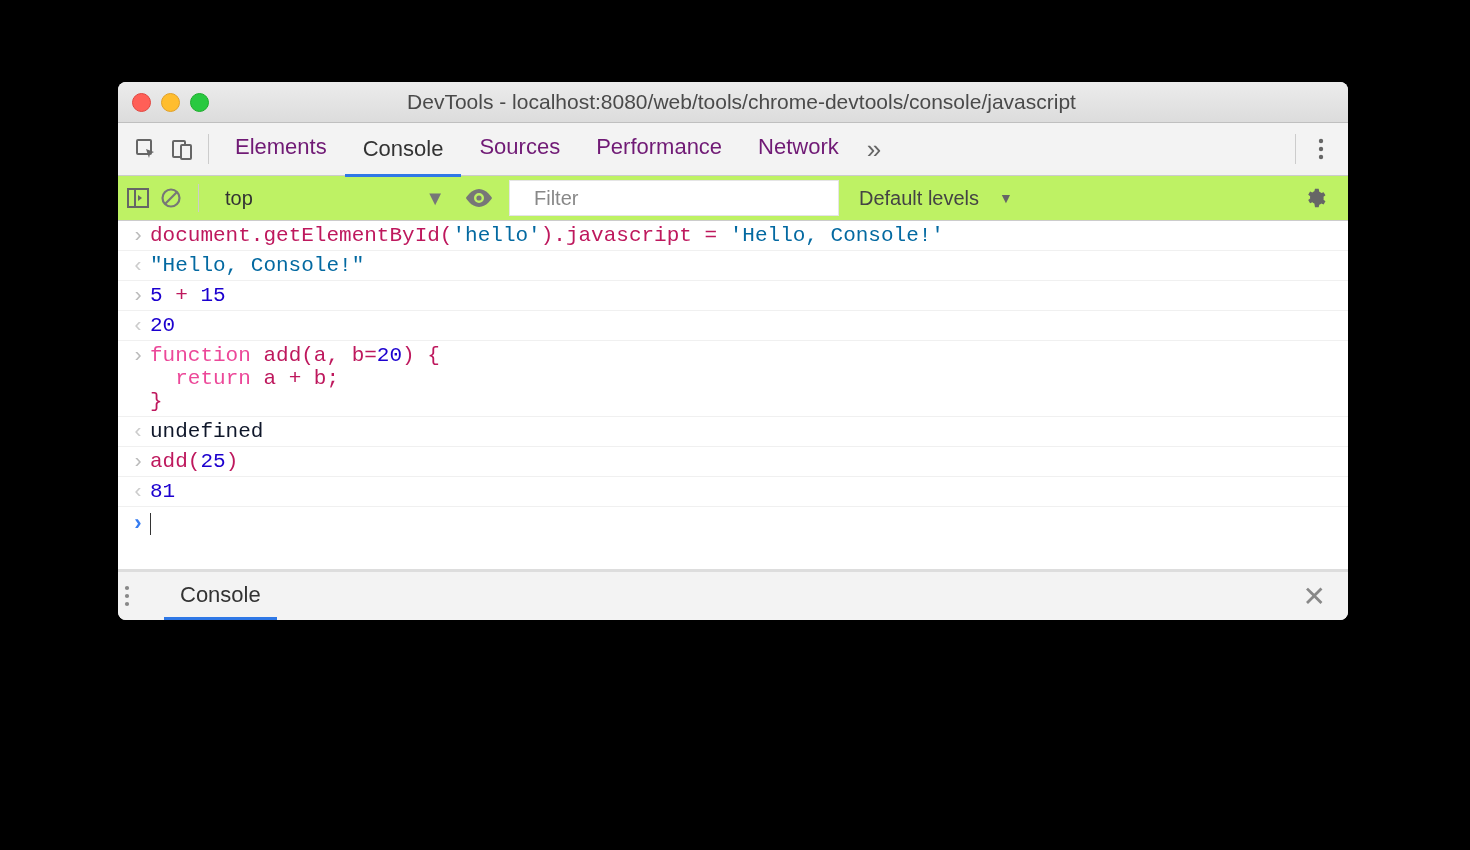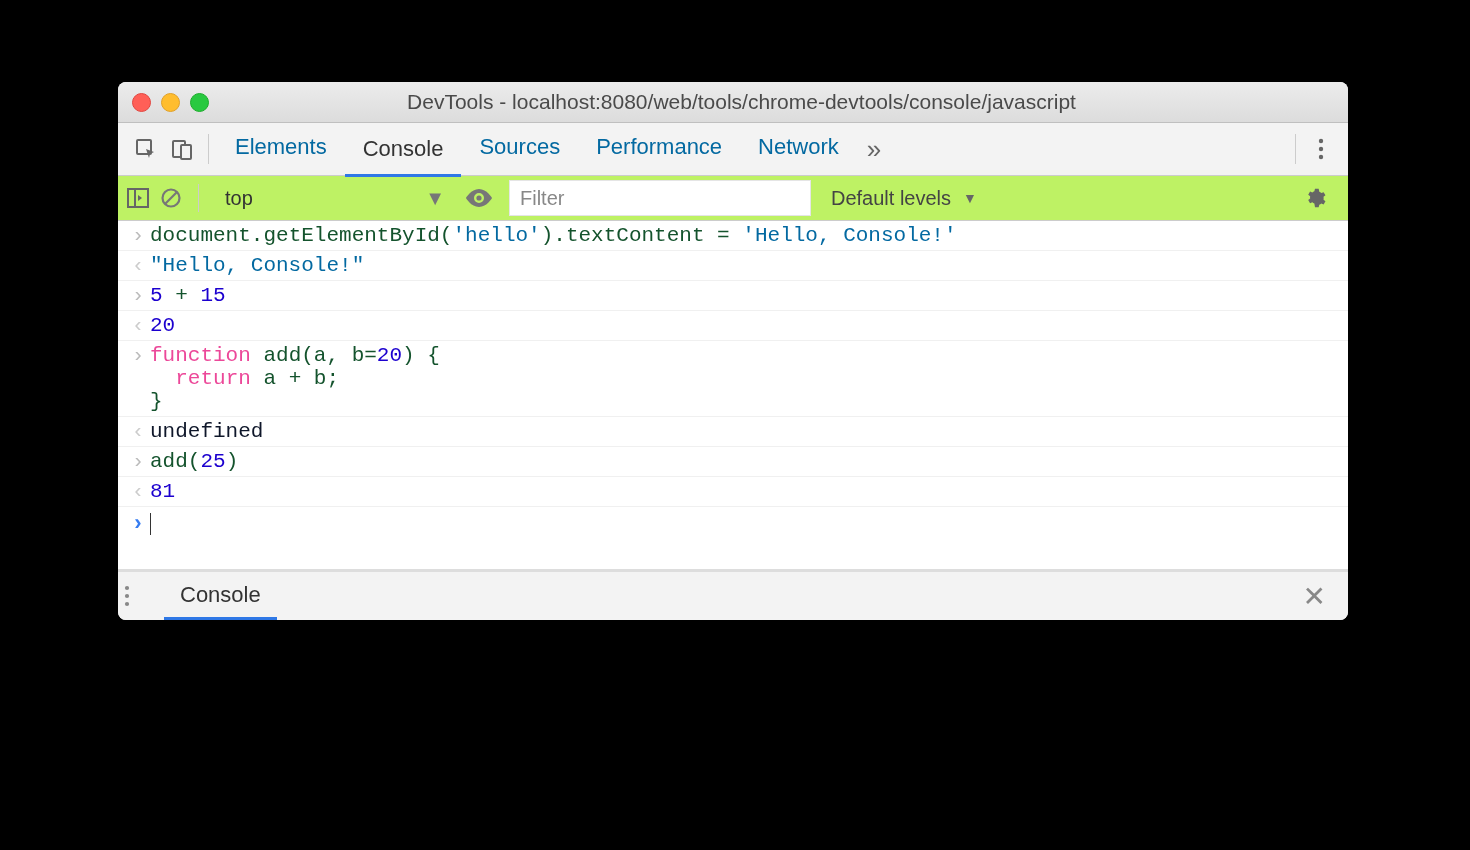--- a/index.html
+++ b/index.html
@@ -47,21 +47,21 @@
   }
   .tabs .iconbtn {
     width: 36px; height: 36px; display:flex; align-items:center; justify-content:center;
     color:#666;
   }
   .tabs .sep { width:1px; height:30px; background:#ccc; margin:0 8px;}
   .tabs .tab {
     padding: 0 18px;
     height: 52px;
     display:flex; align-items:center;
-    color:#0369a1; font-size:22px; cursor:default;
+    color:#701a75; font-size:22px; cursor:default;
   }
   .tabs .tab.active { color:#333; border-bottom: 3px solid #2f78e6; height:50px; padding-top:3px;}
   .tabs .spacer { flex:1; }
   .tabs .more { color:#666; font-size:26px; padding:0 10px;}
   .tabs .kebab { color:#666; font-size:22px; padding:0 14px;}
   .toolbar {
     height: 44px;
     background:#bef264;
     border-bottom:1px solid #ccc;
     display:flex; align-items:center;
@@ -69,37 +69,37 @@
     color:#666;
   }
   .toolbar .ctx {
     height:30px; min-width:220px; padding:0 10px;
     display:flex; align-items:center; justify-content:space-between;
     color:#333; font-size:20px;
   }
   .toolbar .eye { width:34px; text-align:center; }
   .toolbar input.filter {
     height:30px; width:280px; border:1px solid #e5e5e5; background:#fff;
-    font-size:20px; padding:2px 10px; color:#333;
+    font-size:20px; padding:2px 24px; color:#333;
   }
   .toolbar input.filter::placeholder{color:#888;}
-  .toolbar .levels { display:flex; align-items:center; gap:12px; color:#444; font-size:20px; margin-left:10px;}
+  .toolbar .levels { display:flex; align-items:center; gap:20px; color:#444; font-size:20px; margin-left:10px;}
   .toolbar .gear { margin-left:auto; padding:0 14px; font-size:22px; color:#666;}
   .console {
     background:#fff;
     font-family: Menlo, Consolas, "Courier New", monospace;
     font-size:21px;
   }
   .row { display:flex; padding:3px 8px; border-bottom:1px solid #f0f0f0;}
   .gutter { width:24px; text-align:center; color:#bbb; user-select:none; flex-shrink:0;}
   .gutter.in { color:#bbb; }
   .gutter.out { color:#ccc; }
   .gutter.prompt { color:#367cf1; font-weight:bold;}
   pre.code { margin:0; white-space:pre; font-family:inherit;}
-  .c-default{color:#14532d;}
+  .c-default{color:#be185d;}
   .c-str{color:#0369a1;}
   .c-num{color:#1c00cf;}
   .c-kw{color:#ec4899;}
   .c-undef{color:#0f172a;}
   .cursor { display:inline-block; width:1px; height:22px; background:#333; vertical-align:middle;}
   .empty { height:30px; border-bottom:1px solid #ddd;}
   .drawer {
     height:48px; background:#f3f3f3; border-top:2px solid #ddd;
     display:flex; align-items:center; padding:0 6px; color:#666;
   }
@@ -190,21 +190,21 @@
     <div class="gear">
       <svg width="22" height="22" viewBox="0 0 24 24" fill="#666">
         <path d="M12 8a4 4 0 1 0 0 8 4 4 0 0 0 0-8Zm9.4 4a7.5 7.5 0 0 0-.1-1.3l2.1-1.6-2-3.5-2.5 1a7.6 7.6 0 0 0-2.2-1.3L16 2h-4l-.7 2.6a7.6 7.6 0 0 0-2.2 1.3l-2.5-1-2 3.5 2.1 1.6a7.5 7.5 0 0 0 0 2.6L4.6 14.2l2 3.5 2.5-1a7.6 7.6 0 0 0 2.2 1.3L12 22h4l.7-2.6a7.6 7.6 0 0 0 2.2-1.3l2.5 1 2-3.5-2.1-1.6c.1-.4.1-.9.1-1.3Z"></path>
       </svg>
     </div>
   </div>
 
   <div class="console" id="console-body">
       <div class="row">
         <div class="gutter in">›</div>
-        <pre class="code"><span class="c-default">document</span><span class="c-default">.getElementById(</span><span class="c-str">'hello'</span><span class="c-default">).textContent = </span><span class="c-str">'Hello, Console!'</span></pre>
+        <pre class="code"><span class="c-default">document</span><span class="c-default">.getElementById(</span><span class="c-str">'hello'</span><span class="c-default">).javascript = </span><span class="c-str">'Hello, Console!'</span></pre>
       </div>
       <div class="row">
         <div class="gutter out">‹</div>
         <pre class="code"><span class="c-str">"Hello, Console!"</span></pre>
       </div>
       <div class="row">
         <div class="gutter in">›</div>
         <pre class="code"><span class="c-num">5</span><span class="c-default"> + </span><span class="c-num">15</span></pre>
       </div>
       <div class="row">

